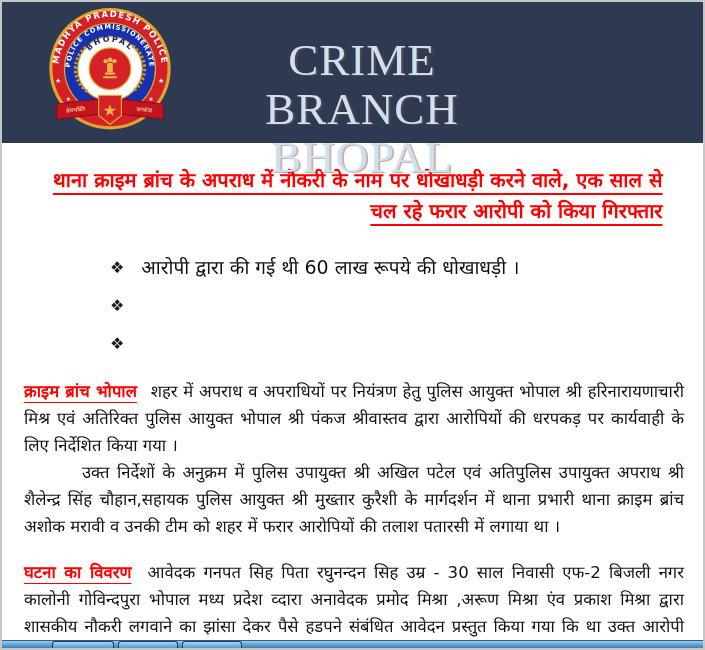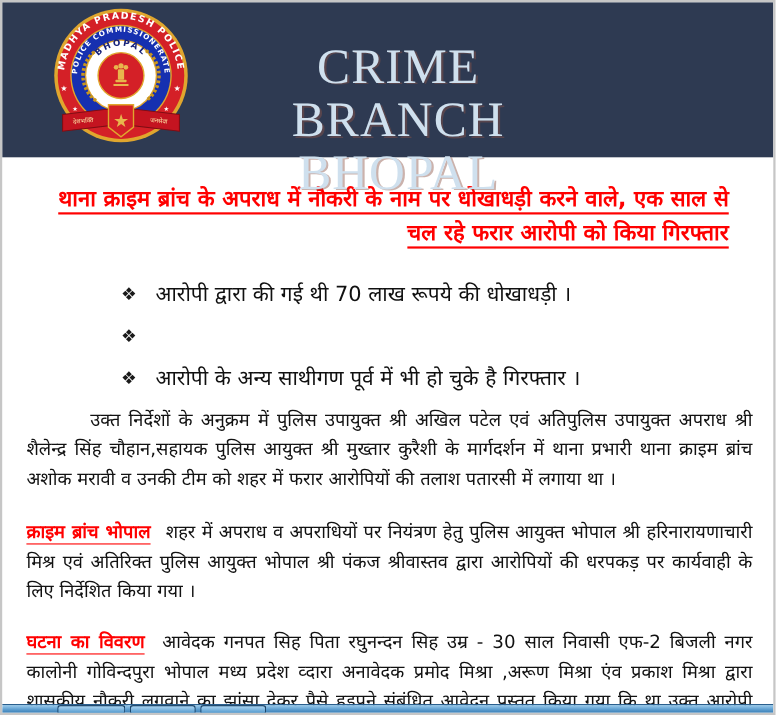--- a/index.html
+++ b/index.html
@@ -135,39 +135,38 @@
     </div>
   </div>
 
   <div style="height:141px;"></div>
 
   <div class="headline">थाना क्राइम ब्रांच के अपराध में नौकरी के नाम पर धोखाधड़ी करने वाले, एक साल से चल रहे फरार आरोपी को किया गिरफ्तार</div>
 
   <ul class="bullets">
     <li>
       <span class="bullet-marker">❖</span>
-      <span>आरोपी द्वारा की गई थी 70 लाख रूपये की धोखाधड़ी ।</span>
+      <span>आरोपी द्वारा की गई थी 60 लाख रूपये की धोखाधड़ी ।</span>
     </li>
     <li>
       <span class="bullet-marker">❖</span>
     </li>
     <li>
       <span class="bullet-marker">❖</span>
-      <span>आरोपी के अन्य साथीगण पूर्व में भी हो चुके है गिरफ्तार ।</span>
     </li>
   </ul>
 
   <div class="content">
 
-    <p class="para indent">उक्त निर्देशों के अनुक्रम में पुलिस उपायुक्त श्री अखिल पटेल   एवं अतिपुलिस उपायुक्त अपराध श्री शैलेन्द्र सिंह चौहान,सहायक पुलिस आयुक्त श्री मुख्तार कुरैशी के  मार्गदर्शन में थाना प्रभारी थाना क्राइम ब्रांच अशोक मरावी व उनकी टीम को शहर में फरार आरोपियों की तलाश पतारसी में लगाया था ।</p>
-
     <p class="para first">
       <span class="sec-heading">क्राइम ब्रांच भोपाल</span>
       <span>शहर में अपराध व अपराधियों पर नियंत्रण हेतु पुलिस आयुक्त भोपाल श्री हरिनारायणाचारी मिश्र एवं अतिरिक्त पुलिस आयुक्त भोपाल श्री पंकज श्रीवास्तव द्वारा आरोपियों की धरपकड़ पर कार्यवाही के लिए निर्देशित किया गया ।</span>
     </p>
+
+    <p class="para indent">उक्त निर्देशों के अनुक्रम में पुलिस उपायुक्त श्री अखिल पटेल   एवं अतिपुलिस उपायुक्त अपराध श्री शैलेन्द्र सिंह चौहान,सहायक पुलिस आयुक्त श्री मुख्तार कुरैशी के  मार्गदर्शन में थाना प्रभारी थाना क्राइम ब्रांच अशोक मरावी व उनकी टीम को शहर में फरार आरोपियों की तलाश पतारसी में लगाया था ।</p>
 
     <p class="para gap-top">
       <span class="sec-heading">घटना का विवरण</span>
       <span>आवेदक गनपत सिह पिता रघुनन्दन सिह उम्र - 30 साल निवासी एफ-2 बिजली नगर कालोनी गोविन्दपुरा भोपाल मध्य प्रदेश व्दारा अनावेदक प्रमोद मिश्रा  ,अरूण मिश्रा एंव प्रकाश मिश्रा द्वारा शासकीय नौकरी लगवाने का झांसा देकर पैसे हडपने संबंधित आवेदन प्रस्तुत किया गया कि था उक्त आरोपी द्वारा सरकारी नौकरी लगवाने का झांसा देकर मेरे साथ 30 लाख रूपये की धोखाधडी की है। जब मैंने इन लोगों से अपने दिये गये 30 लाख रूपये वापस मागे तो प्रमोद मिश्रा के व्दारा मुझे एक चेक नंबर 000011,  दिनांक 09/12/2022 आईडीएफसी बैंक का दिया गया जो कि मैंने अपने बैंक में जमा किया तो वह चेक बांउस हो गया जिनेक विरूद्ध अप.क्र 126/23 धारा   420 , 467, 468, 471  भादवि पंजीबद्ध कर विवेचना में लिया गया । जिसमे पूर्व में दो आरोपियों 01. प्रकाश मिश्रा पिता अरुण मिश्रा उम्र 30 साल निवासी रीवा मध्यप्रदेश 02. प्रमोद मिश्रा पिता अरुण मिश्रा उम्र 27 साल निवासी रीवा मध्य प्रदेश को गिरफ्तार कर न्यायालय पेश किया है ।</span>
     </p>
 
   </div>
 
   <div class="bottom-strip">
     <div class="strip-seg seg1"></div>

